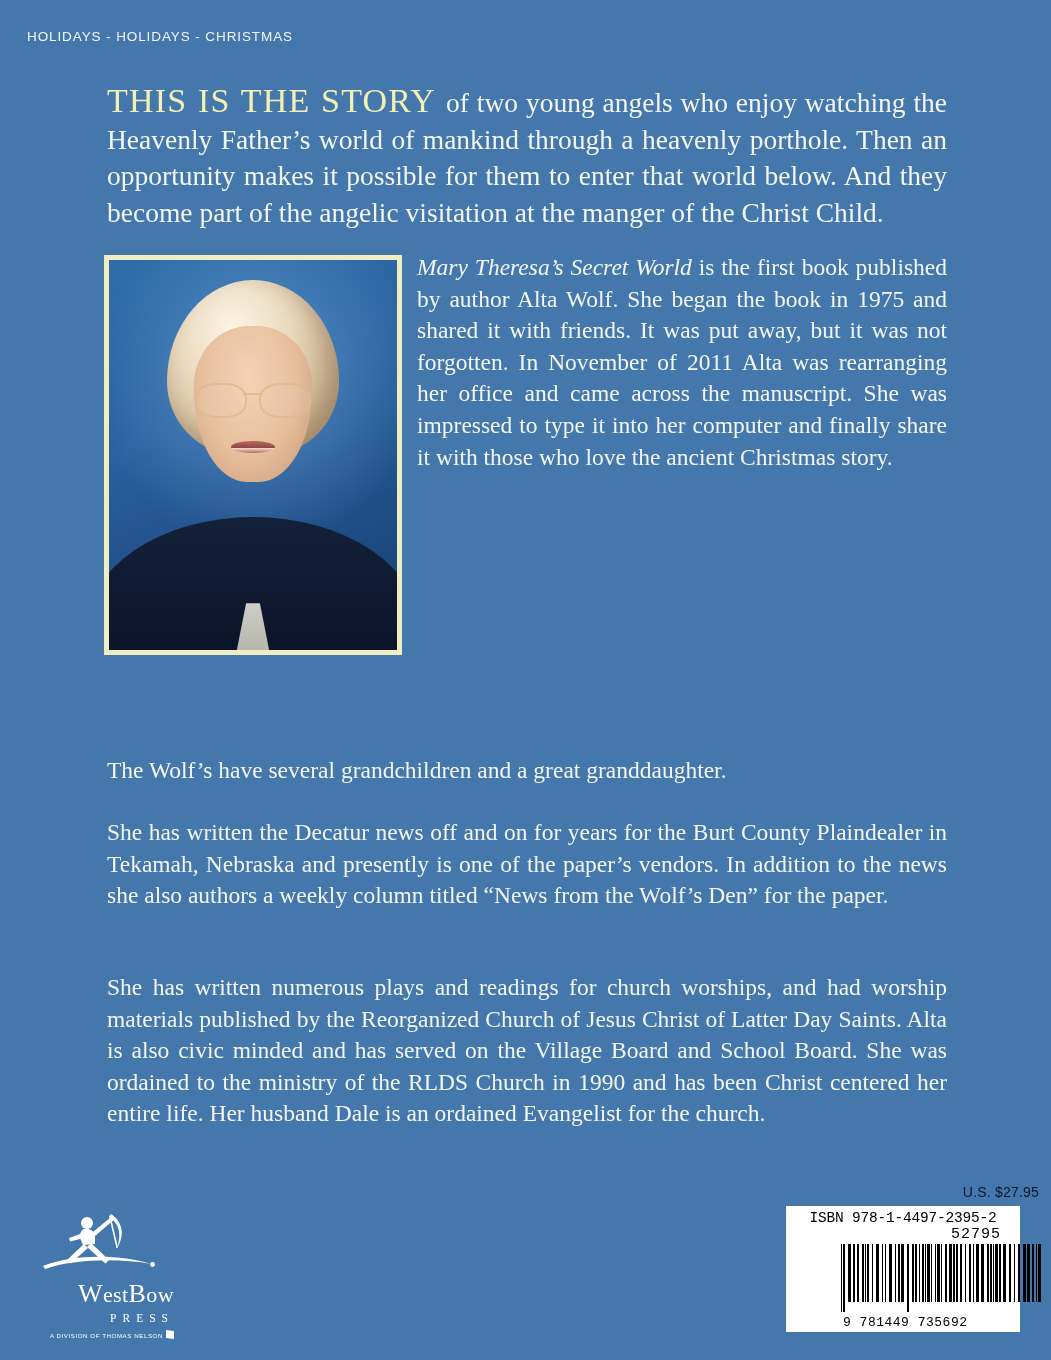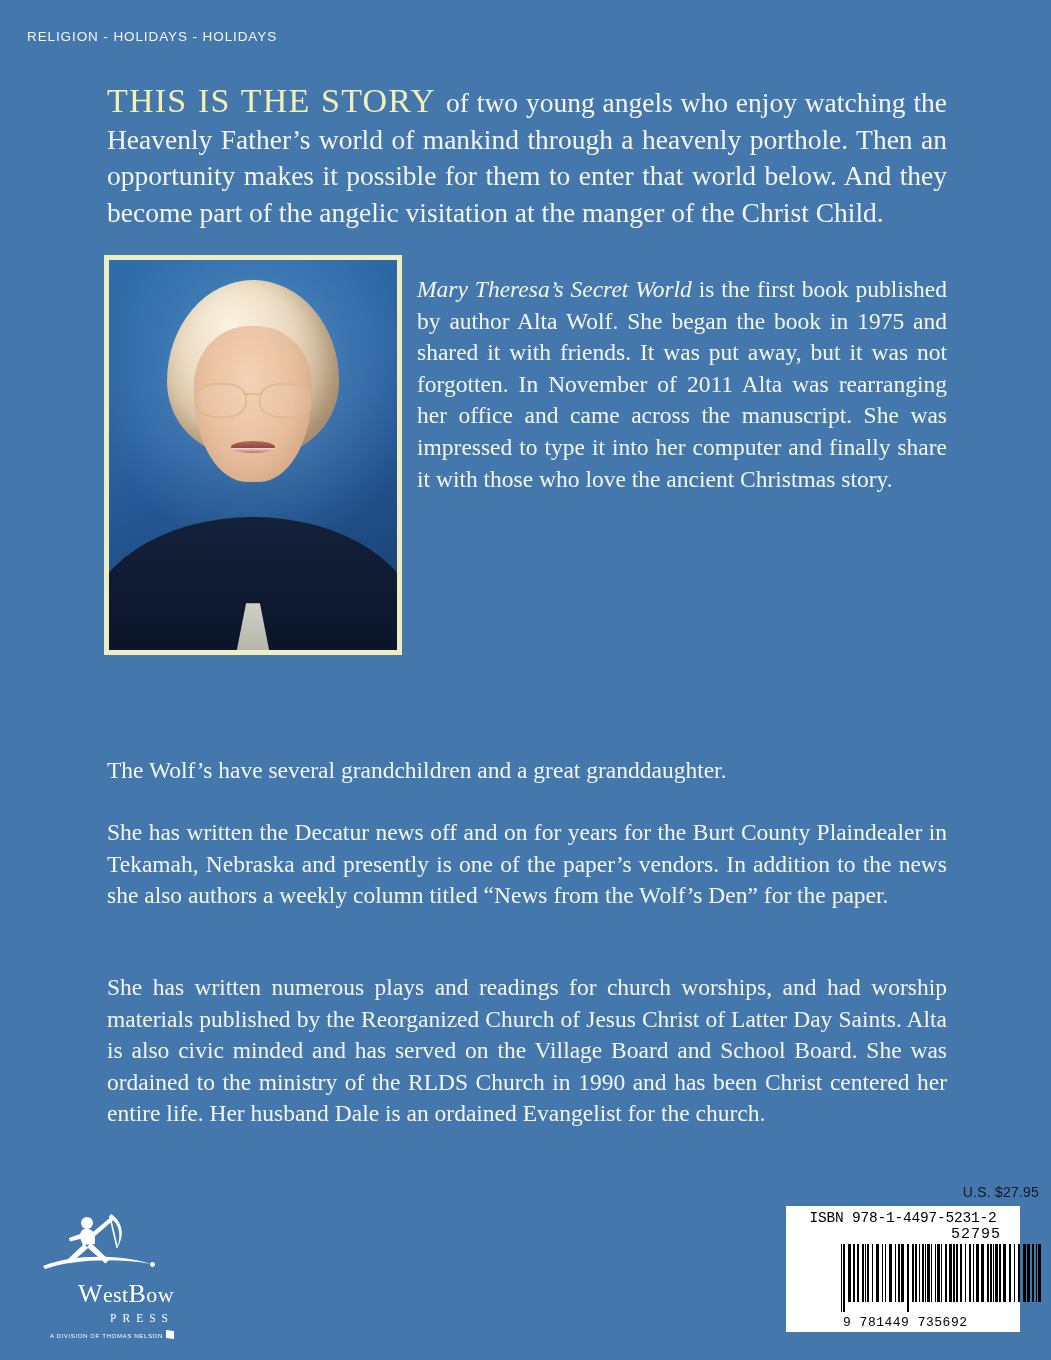--- a/index.html
+++ b/index.html
@@ -151,21 +151,21 @@
   .bio-col {
     position: absolute;
     left: 417px;
     width: 530px;
     color: #f4f6f2;
     font-size: 23.5px;
     line-height: 31.6px;
     text-align: justify;
     text-justify: inter-word;
   }
-  #bio-p1 { top: 274px; }
+  #bio-p1 { top: 252px; }
   #bio-p2 { top: 538px; }
   .bio-col em { font-style: italic; }
 
   
   .body-p {
     position: absolute;
     left: 107px;
     width: 840px;
     color: #f4f6f2;
     font-size: 23.5px;
@@ -281,21 +281,21 @@
     z-index: 2;
     display: inline-block;
   }
   #ean-wrap { position: relative; padding-left: 48px; }
 </style>
 </head>
 <body>
 
 <div id="cover">
 
-  <div id="category">RELIGION - HOLIDAYS - HOLIDAYS</div>
+  <div id="category">HOLIDAYS - HOLIDAYS - CHRISTMAS</div>
 
   <div id="intro">
     <span class="lead">THIS IS THE STORY</span><span>of two young angels who enjoy watching the Heavenly Father’s world of mankind through a heavenly porthole. Then an opportunity makes it possible for them to enter that world below. And they become part of the angelic visitation at the manger of the Christ Child.</span>
   </div>
 
   <div id="author-photo-frame">
     <div id="author-photo">
       <div id="photo-hair"></div>
       <div id="photo-face"></div>
       <div id="photo-glasses">
@@ -341,21 +341,21 @@
       </g>
     </svg>
     <div id="logo-wordmark"><span class="cap">W</span><span>est</span><span class="cap">B</span><span>ow</span></div>
     <div id="logo-press">PRESS</div>
     <div id="logo-tagline"><span>A DIVISION OF THOMAS NELSON</span><span class="tn-mark"></span></div>
   </div>
 
   <div id="price">U.S. $27.95</div>
 
   <div id="barcode-block">
-    <div id="isbn-text">ISBN 978-1-4497-5231-2</div>
+    <div id="isbn-text">ISBN 978-1-4497-2395-2</div>
     <div id="addon-text">52795</div>
     <div id="bars-row">
       <div id="ean-wrap">
         <div class="bars" id="ean-bars" style="width: 140px;">
             <span style="width: 1px; height: 68px; margin-right: 1px;"></span>
             <span style="width: 2px; height: 68px; margin-right: 3px;"></span>
             <span style="width: 3px; height: 58px; margin-right: 2px;"></span>
             <span style="width: 2px; height: 58px; margin-right: 2px;"></span>
             <span style="width: 2px; height: 58px; margin-right: 3px;"></span>
             <span style="width: 2px; height: 58px; margin-right: 1px;"></span>

